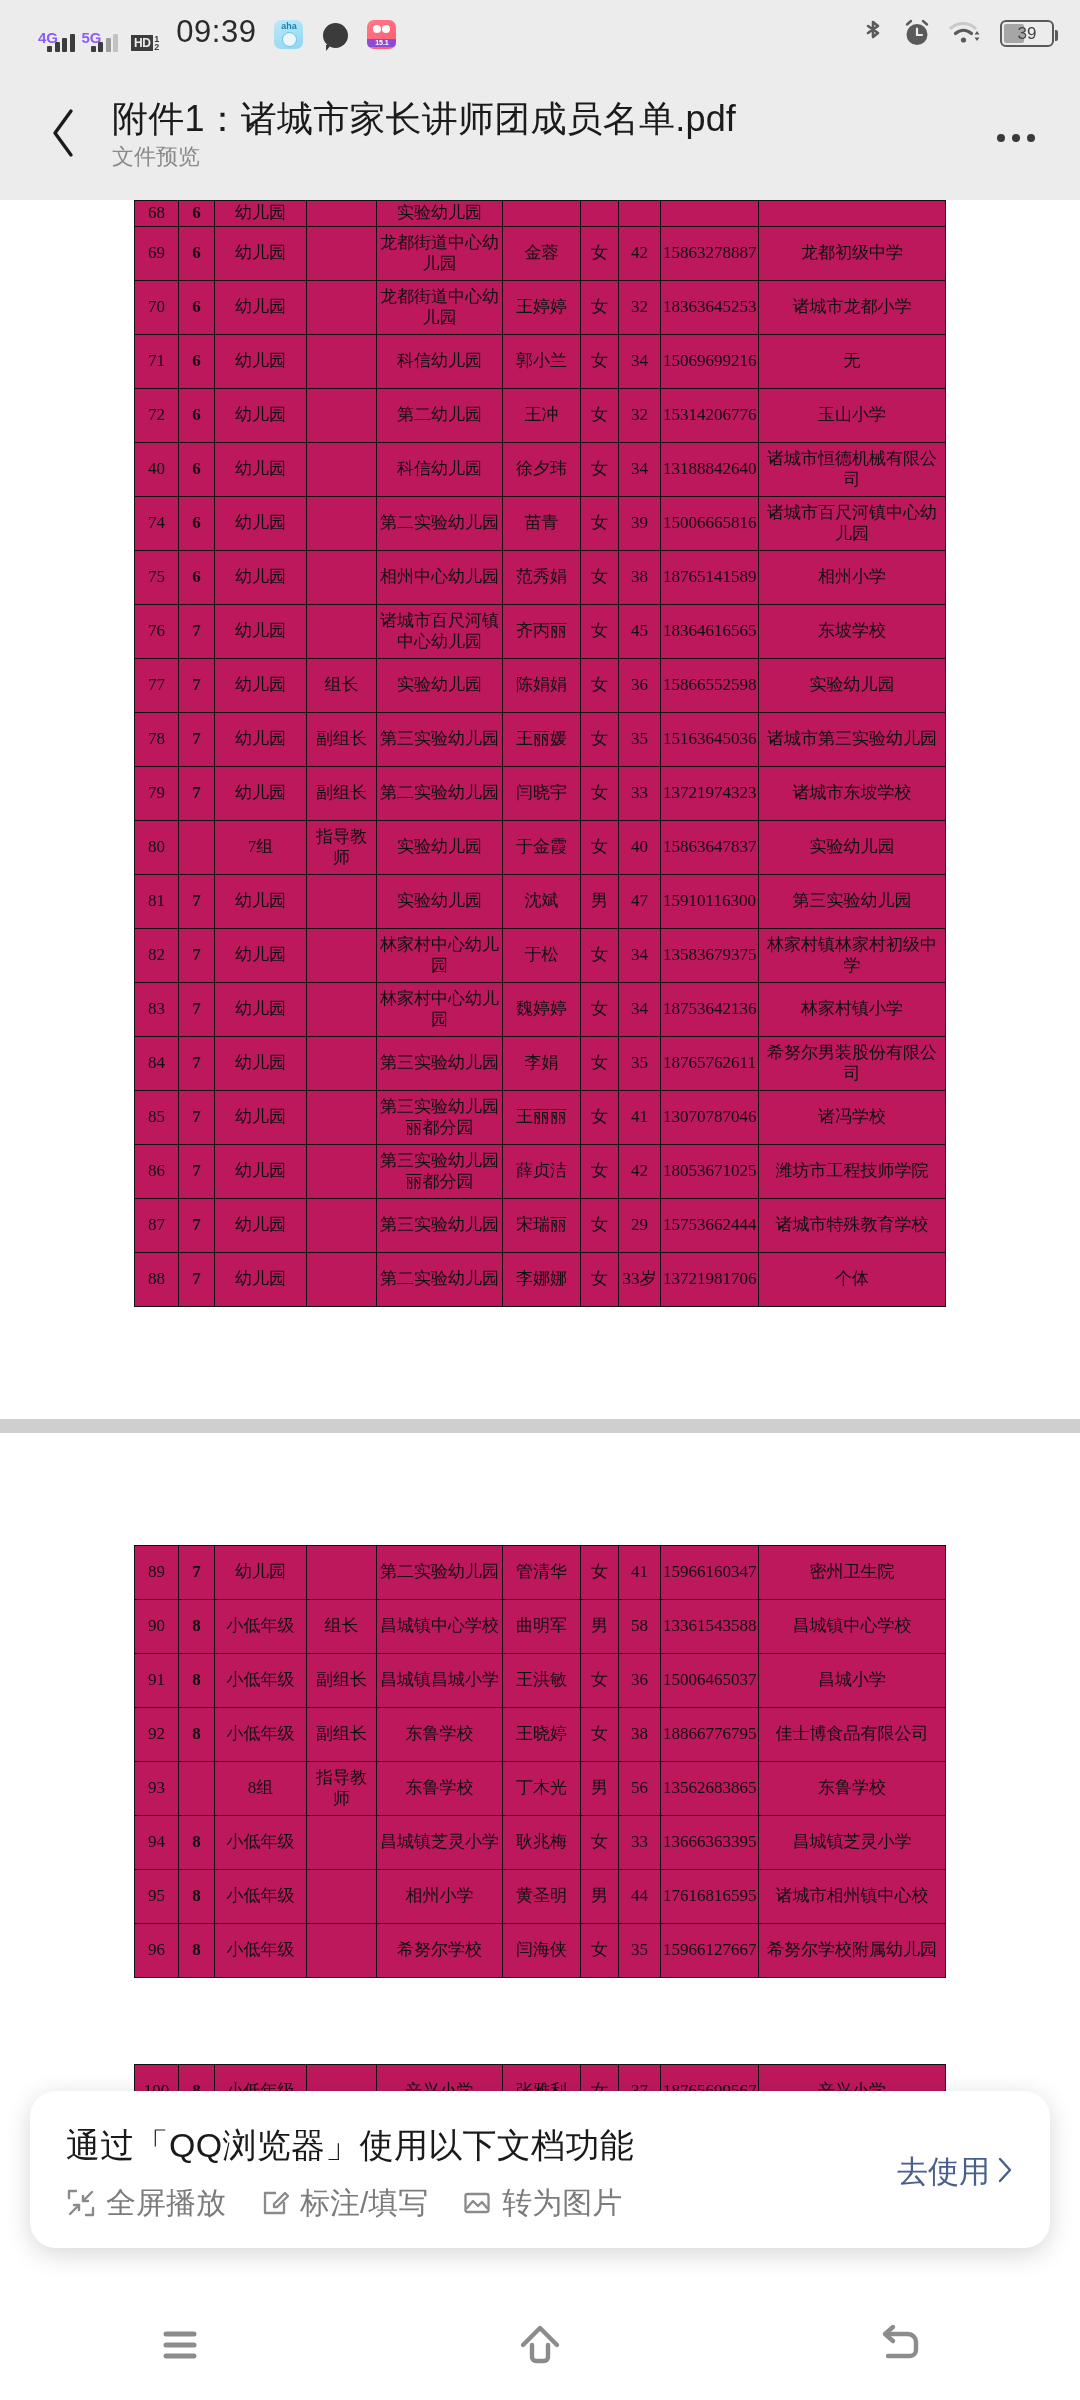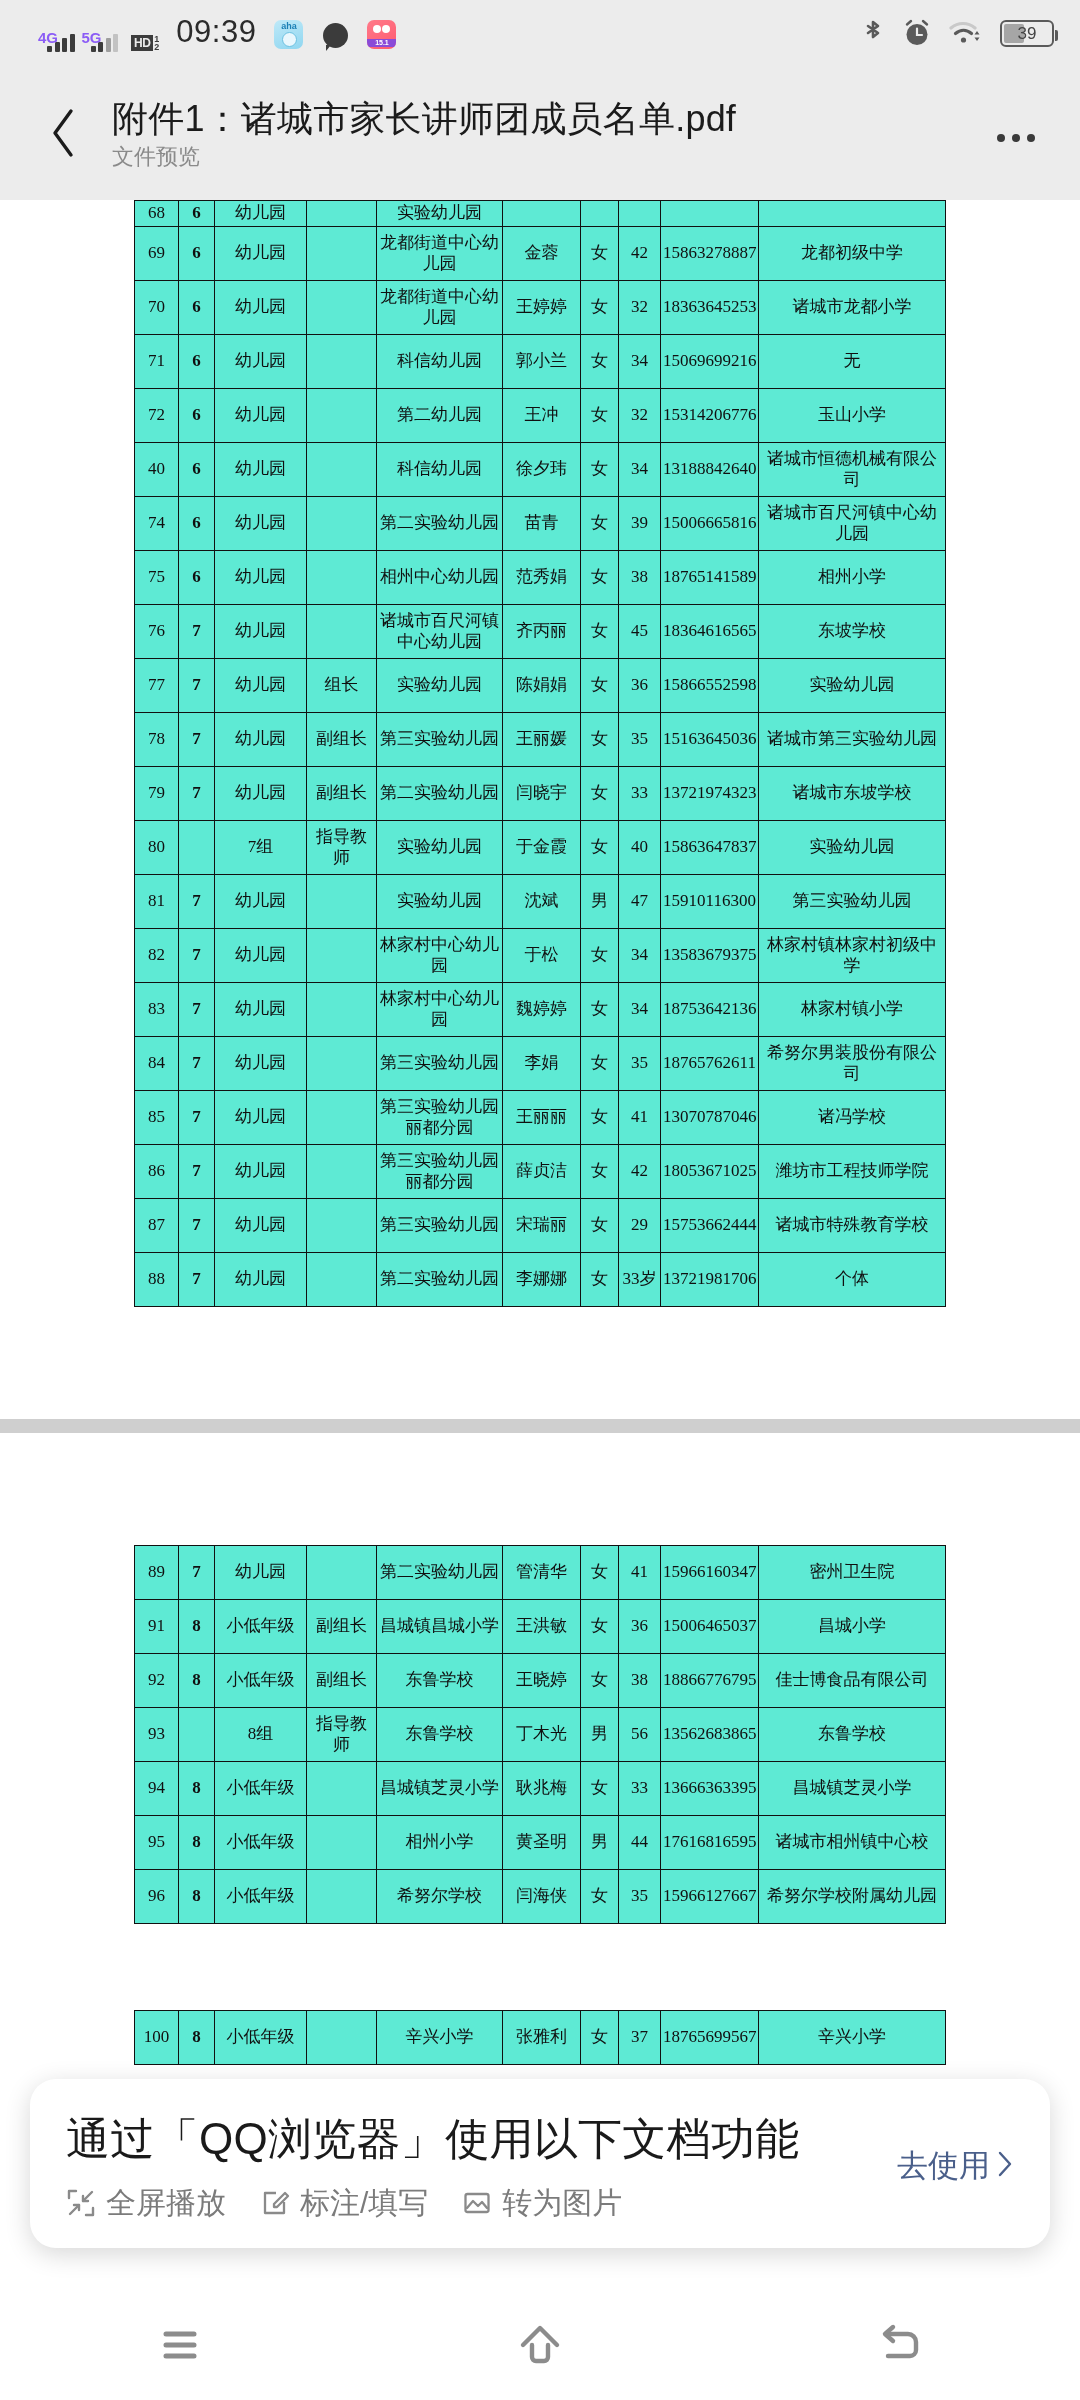--- a/index.html
+++ b/index.html
@@ -80,21 +80,21 @@
   .moredots i { width:8px; height:8px; border-radius:50%; background:#3a3a3a; display:block;}
 
   
   .docview { position:absolute; top:200px; left:0; width:1080px; height:2200px;
     background:#ffffff; overflow:hidden; }
   .page { position:relative; width:1080px; background:#ffffff; }
   .pagegap { width:1080px; height:14px; background:#cfcfcf; }
   .pagepad { height:112px; }
 
   table.doc { border-collapse:collapse; table-layout:fixed;
-    margin:0 auto; width:812px; background:#5eead4; }
+    margin:0 auto; width:812px; background:#be185d; }
   table.doc td { border:1.6px solid #111; font-size:17px; color:#101010;
     text-align:center; vertical-align:middle; line-height:1.22;
     padding:2px 2px; font-family:"Liberation Serif","DejaVu Serif",serif; }
   table.doc tr { height:54px; }
   .c-no   { width:44px; }
   .c-grp  { width:36px; font-weight:700; }
   .c-stage{ width:92px; }
   .c-role { width:70px; }
   .c-unit { width:126px; }
   .c-name { width:78px; }
@@ -102,21 +102,21 @@
   .c-age  { width:42px; }
   .c-tel  { width:98px; font-size:16px; }
   .c-org  { width:auto; }
   .cut-top td { border-top:none; color:#6e6e6e; }
 
   
   .promo { position:absolute; left:30px; right:30px; bottom:152px;
     background:#ffffff; border-radius:26px; padding:34px 36px 30px 36px;
     box-shadow:0 6px 26px rgba(0,0,0,0.16); display:flex; align-items:center; }
   .promo-left { flex:1 1 auto; min-width:0; }
-  .promo-title { font-size:44px; color:#1a1a1a; line-height:1.2;
+  .promo-title { font-size:34px; color:#1a1a1a; line-height:1.2;
     letter-spacing:0.3px; white-space:nowrap; }
   .promo-actions { display:flex; align-items:center; gap:34px; margin-top:22px; }
   .pact { display:flex; align-items:center; gap:10px; }
   .pact-label { font-size:30px; color:#7b7b7b; line-height:1; white-space:nowrap; }
   .pact svg { display:block; flex:0 0 auto; }
   .promo-cta { flex:0 0 auto; display:flex; align-items:center; gap:6px;
     margin-left:16px; }
   .promo-cta-text { font-size:31px; color:#4a5f8a; line-height:1; white-space:nowrap; }
 
   
@@ -486,20 +486,32 @@
               <td class="c-stage">幼儿园</td>
               <td class="c-role"></td>
               <td class="c-unit">第二实验幼儿园</td>
               <td class="c-name">管清华</td>
               <td class="c-sex">女</td>
               <td class="c-age">41</td>
               <td class="c-tel">15966160347</td>
               <td class="c-org">密州卫生院</td>
             </tr>
             <tr>
+              <td class="c-no">90</td>
+              <td class="c-grp">8</td>
+              <td class="c-stage">小低年级</td>
+              <td class="c-role">组长</td>
+              <td class="c-unit">昌城镇中心学校</td>
+              <td class="c-name">曲明军</td>
+              <td class="c-sex">男</td>
+              <td class="c-age">58</td>
+              <td class="c-tel">13361543588</td>
+              <td class="c-org">昌城镇中心学校</td>
+            </tr>
+            <tr>
               <td class="c-no">91</td>
               <td class="c-grp">8</td>
               <td class="c-stage">小低年级</td>
               <td class="c-role">副组长</td>
               <td class="c-unit">昌城镇昌城小学</td>
               <td class="c-name">王洪敏</td>
               <td class="c-sex">女</td>
               <td class="c-age">36</td>
               <td class="c-tel">15006465037</td>
               <td class="c-org">昌城小学</td>

